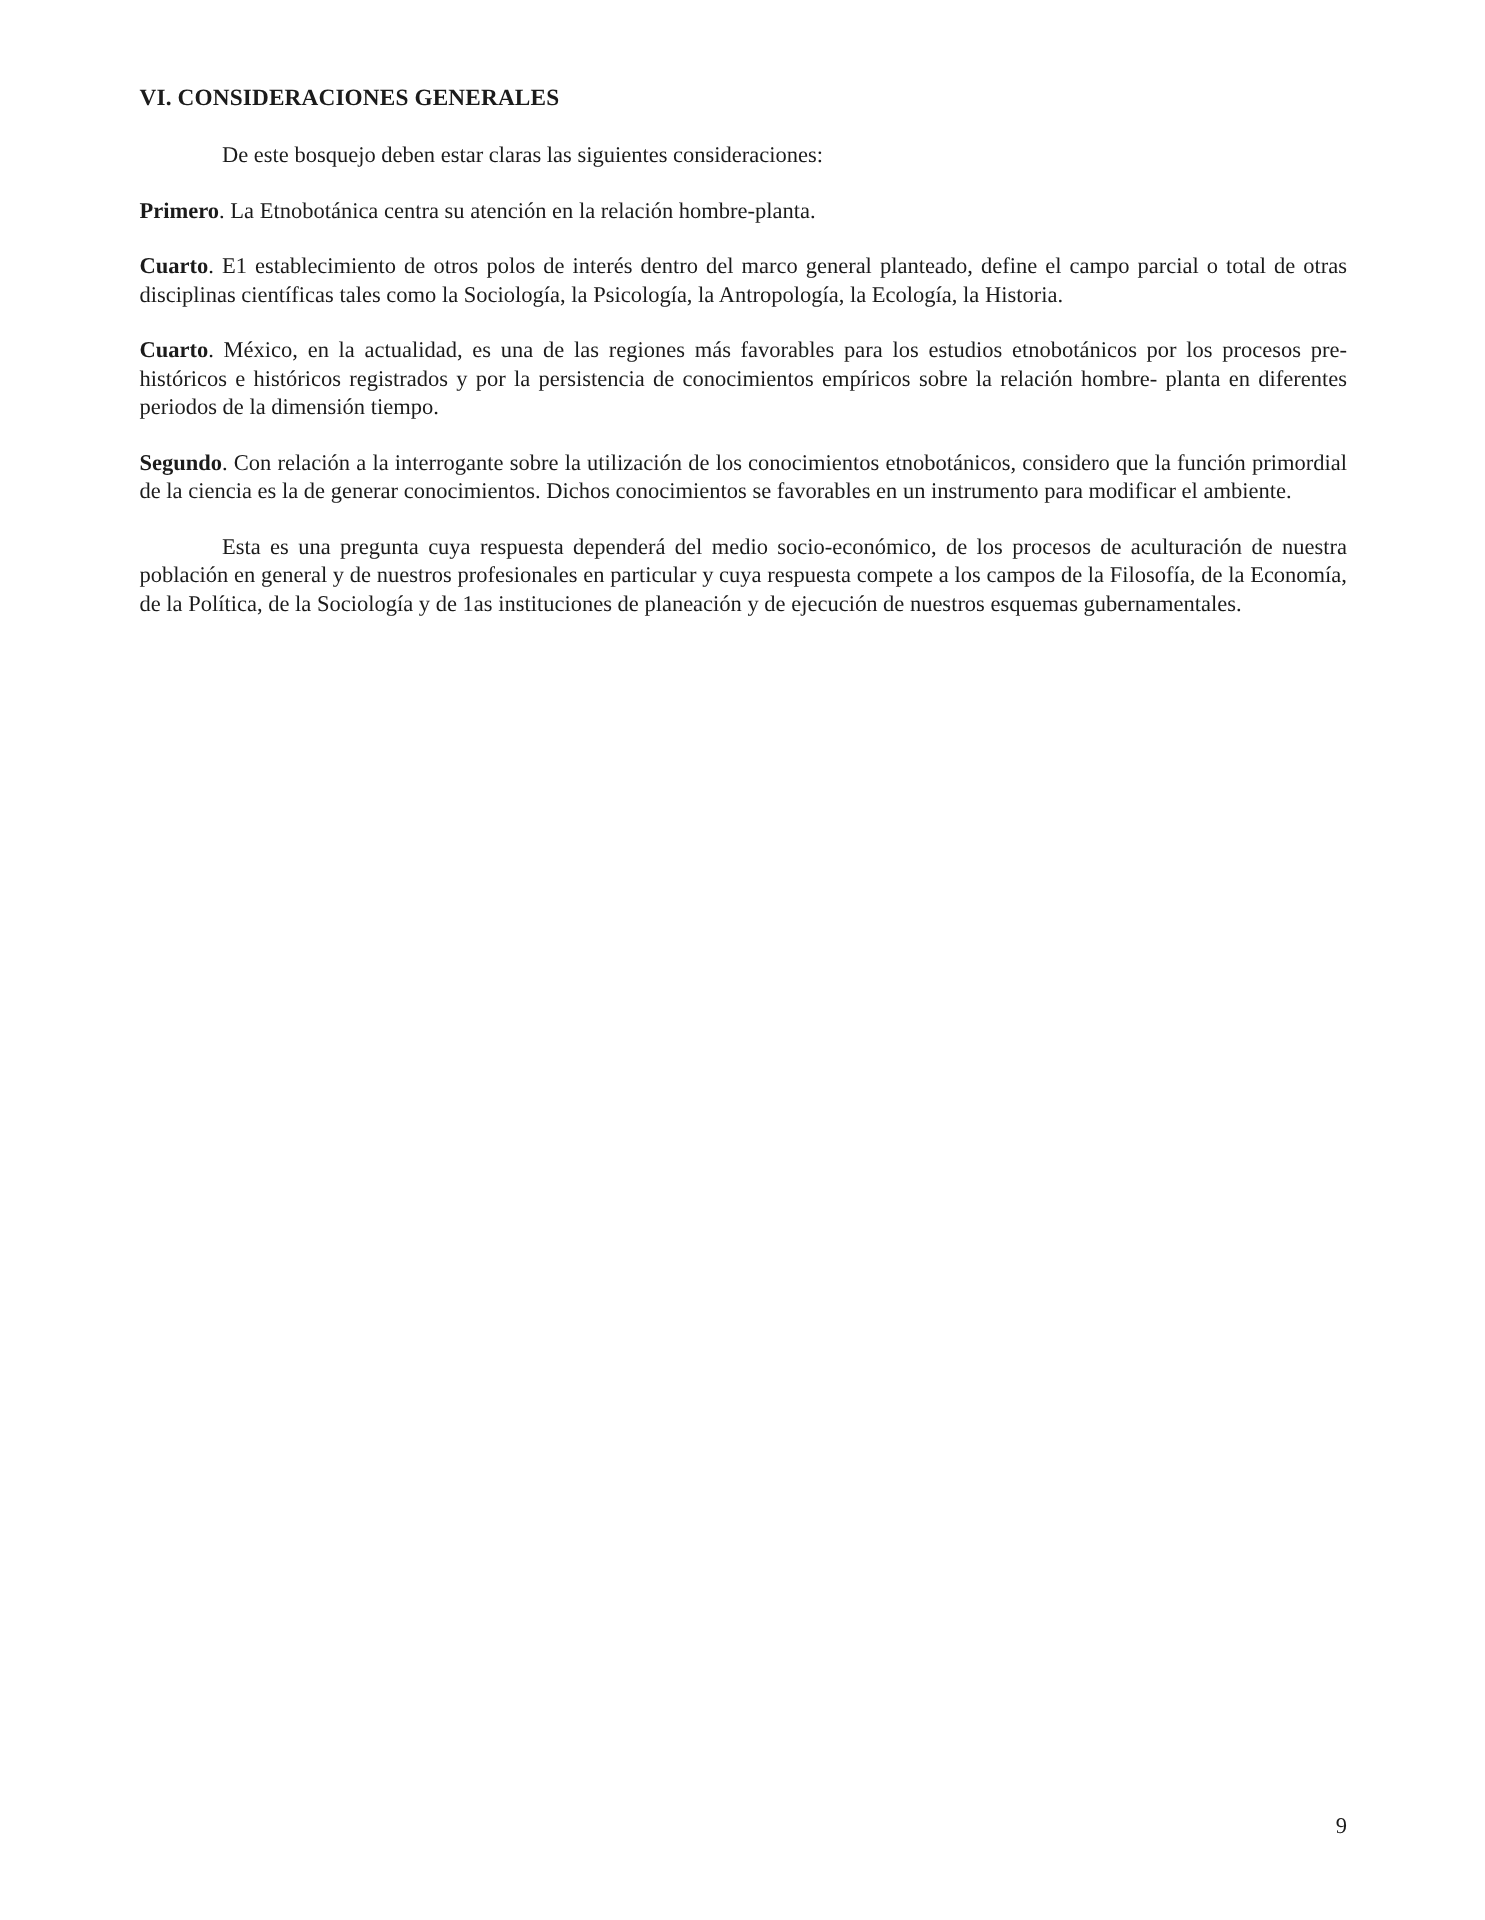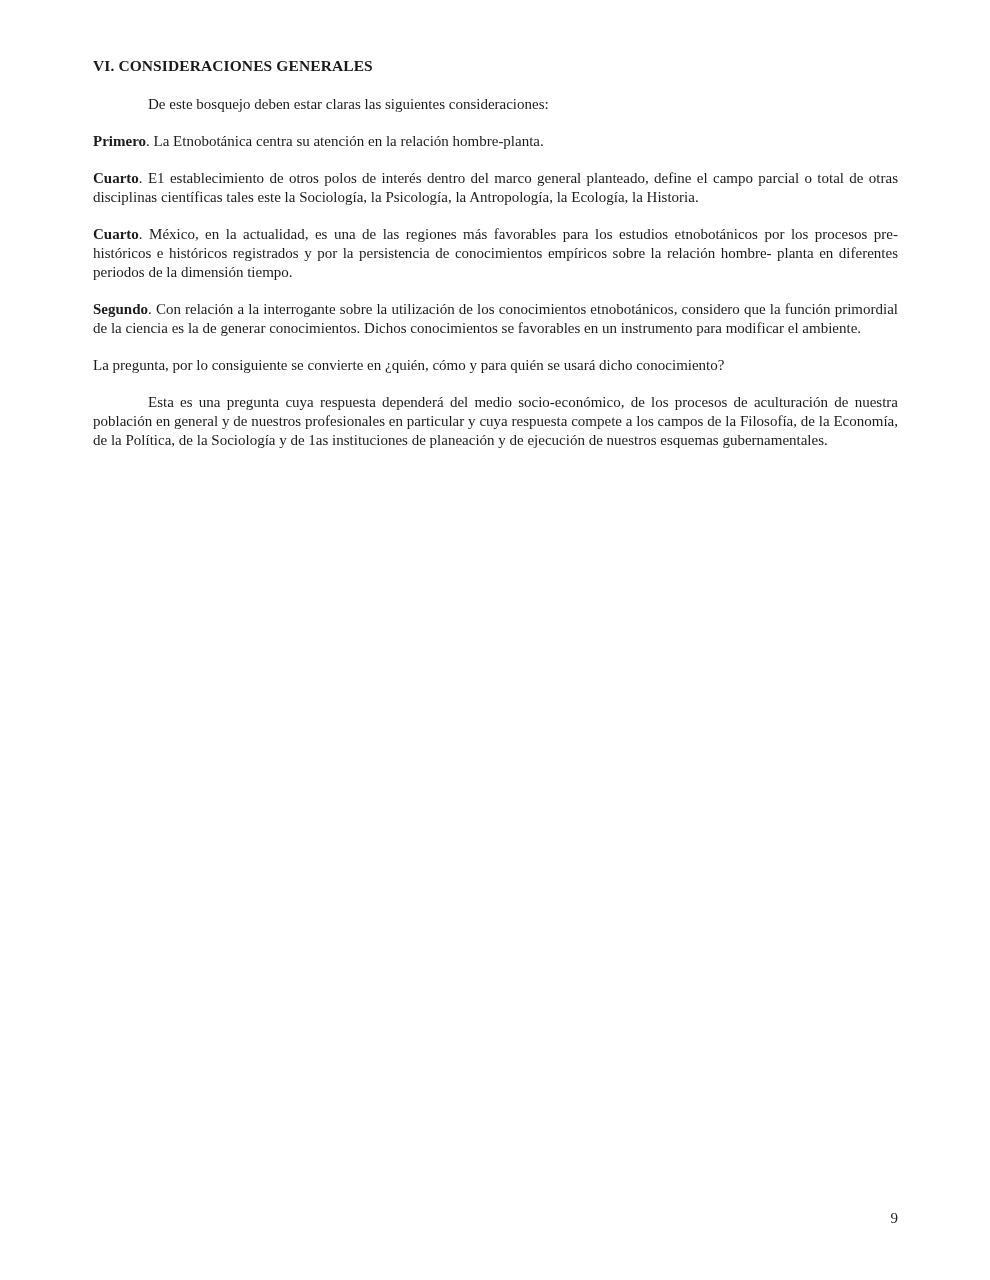--- a/index.html
+++ b/index.html
@@ -59,27 +59,26 @@
 
 <div class="page">
   <div class="content">
 
     <h1 class="heading">VI. CONSIDERACIONES GENERALES</h1>
 
     <p class="para indent"><span>De este bosquejo deben estar claras las siguientes consideraciones:</span></p>
 
     <p class="para"><b>Primero</b><span>. La Etnobotánica centra su atención en la relación hombre-planta.</span></p>
 
-    <p class="para"><b>Cuarto</b><span>. E1 establecimiento de otros polos de interés dentro del marco general planteado, define el campo parcial o total de otras disciplinas científicas tales este la Sociología, la Psicología, la Antropología, la Ecología, la Historia.</span></p>
+    <p class="para"><b>Cuarto</b><span>. E1 establecimiento de otros polos de interés dentro del marco general planteado, define el campo parcial o total de otras disciplinas científicas tales como la Sociología, la Psicología, la Antropología, la Ecología, la Historia.</span></p>
 
 
     <p class="para"><b>Cuarto</b><span>. México, en la actualidad, es una de las regiones más favorables para los estudios etnobotánicos por los procesos pre-históricos e históricos registrados y por la persistencia de conocimientos empíricos sobre la relación hombre- planta en diferentes periodos de la dimensión tiempo.</span></p>
 
     <p class="para"><b>Segundo</b><span>. Con relación a la interrogante sobre la utilización de los conocimientos etnobotánicos, considero que la función primordial de la ciencia es la de generar conocimientos. Dichos conocimientos se favorables en un instrumento para modificar el ambiente.</span></p>
 
-    <p class="para"><span>La pregunta, por lo consiguiente se convierte en ¿quién, cómo y para quién se usará dicho conocimiento?</span></p>
 
     <p class="para indent"><span>Esta es una pregunta cuya respuesta dependerá del medio socio-económico, de los procesos de aculturación de nuestra población en general y de nuestros profesionales en particular y cuya respuesta compete a los campos de la Filosofía, de la Economía, de la Política, de la Sociología y de 1as instituciones de planeación y de ejecución de nuestros esquemas gubernamentales.</span></p>
 
   </div>
 
   <div class="page-number">9</div>
 </div>
 
 </body></html>

